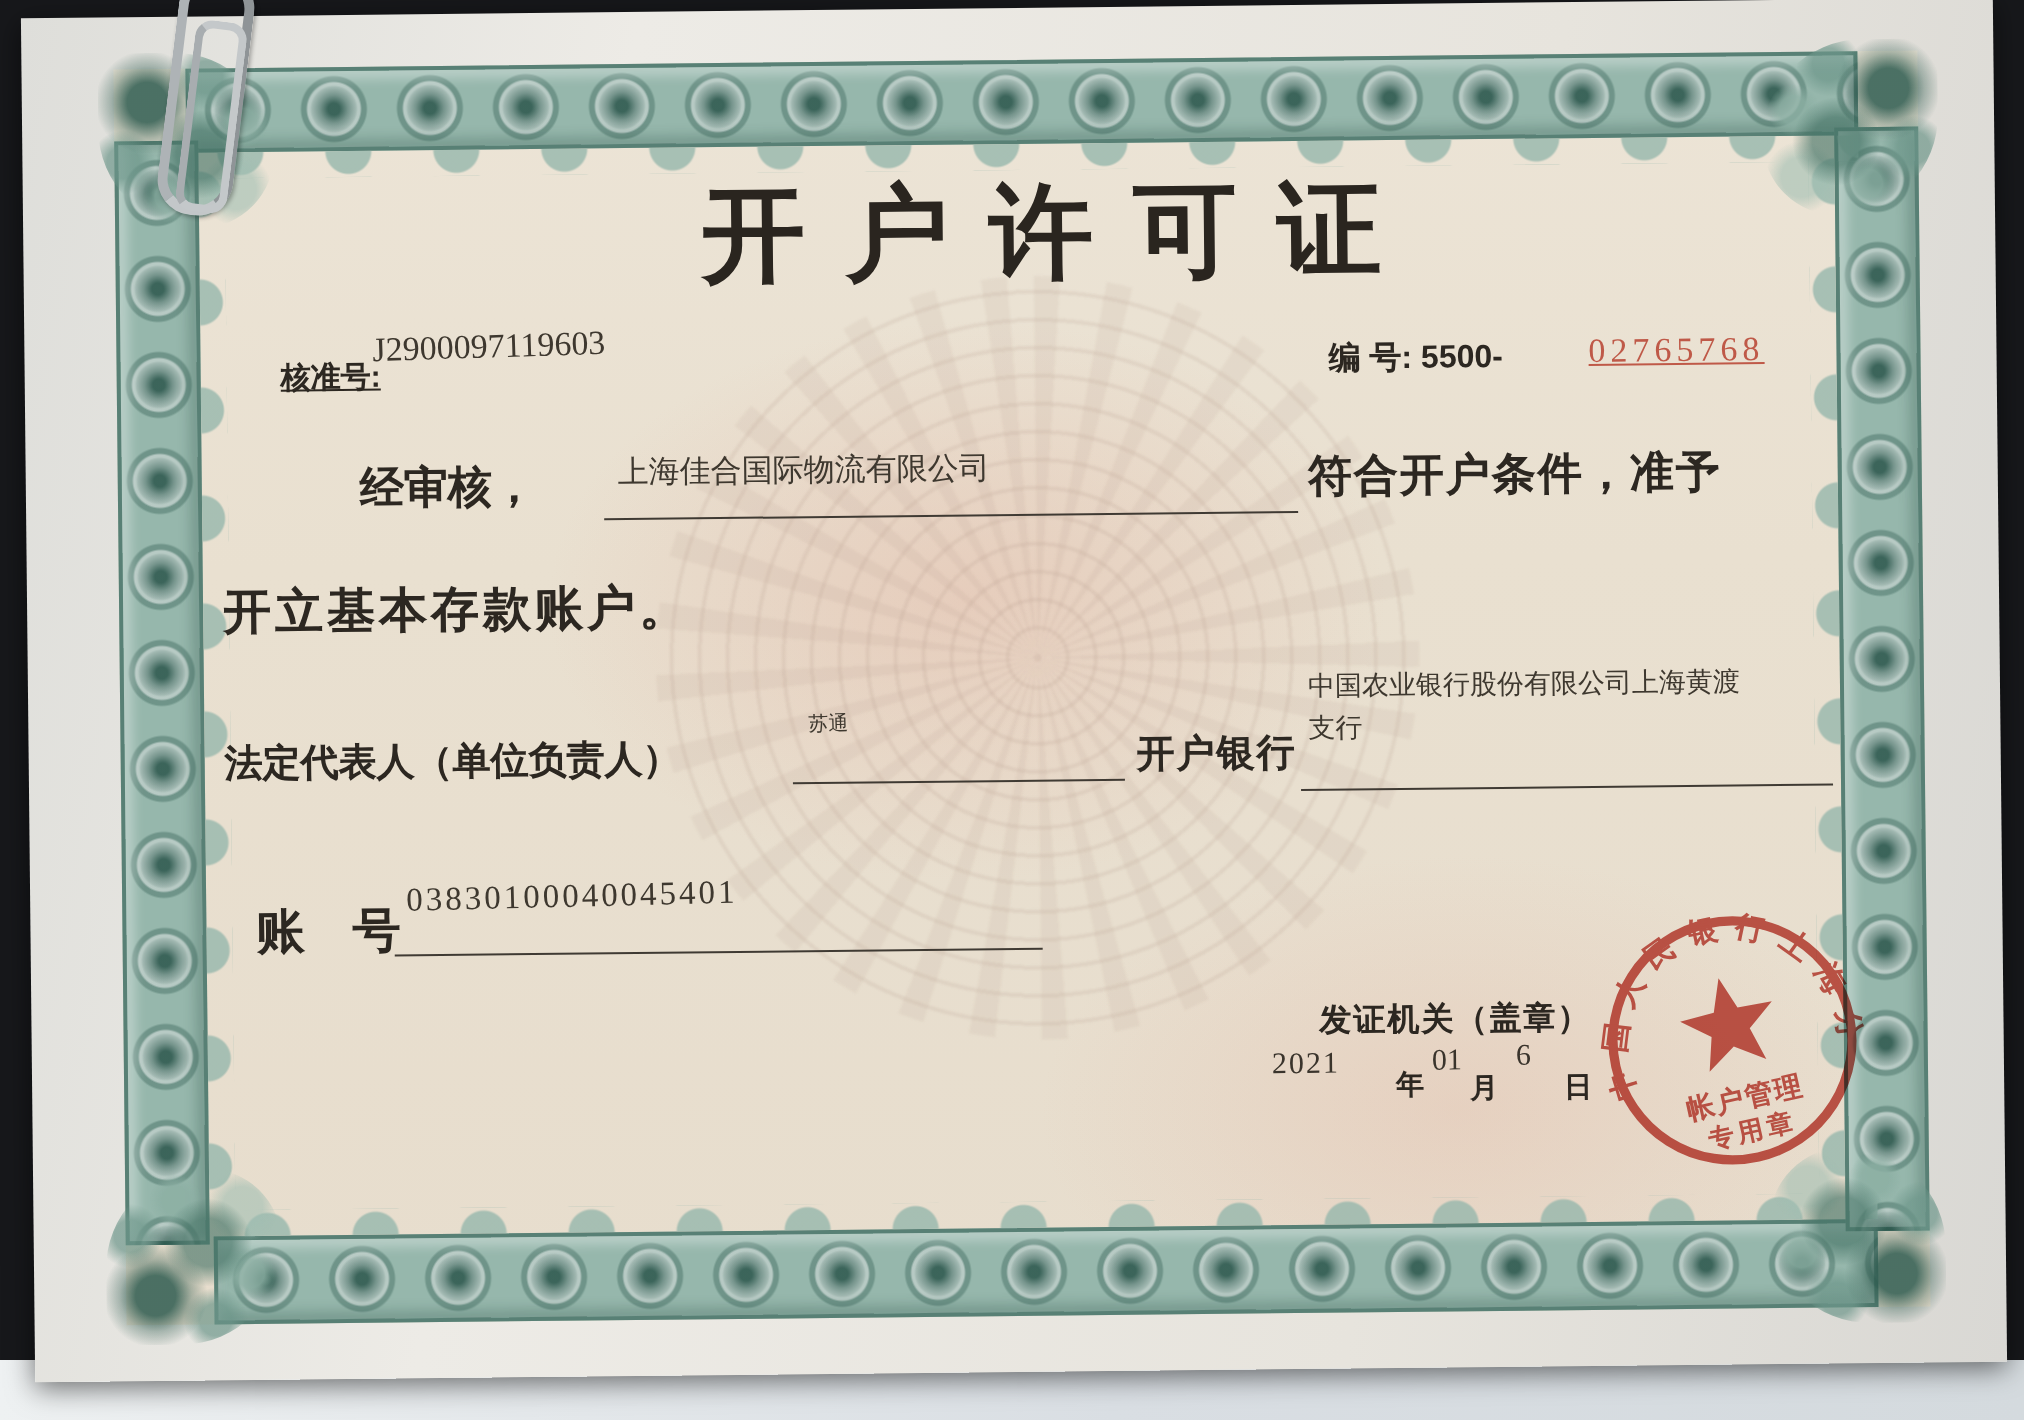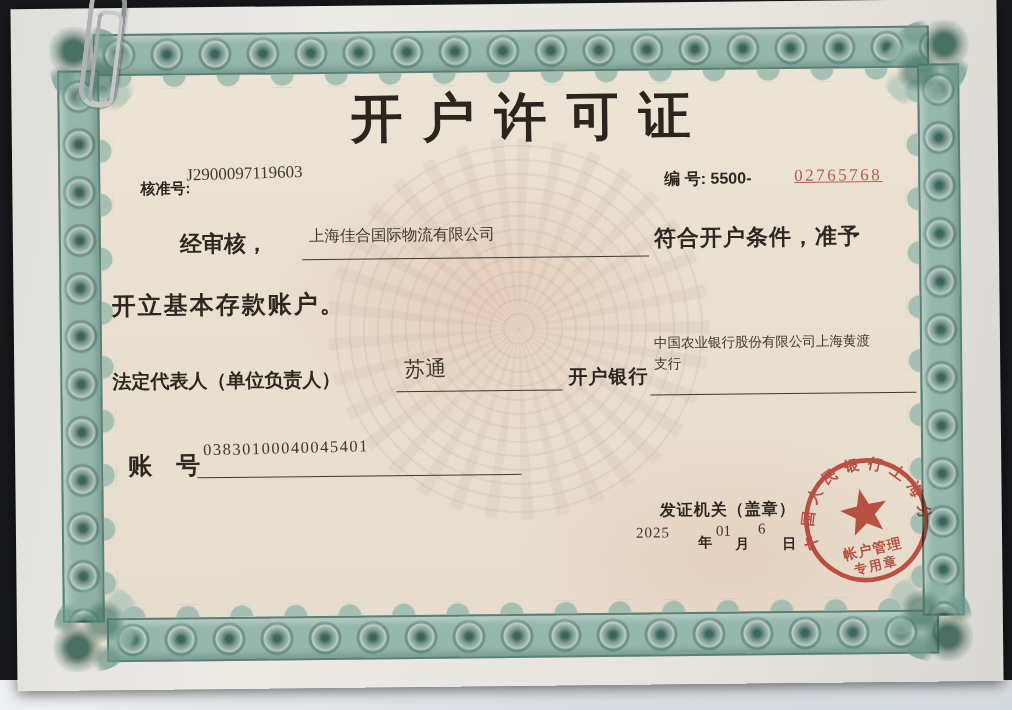--- a/index.html
+++ b/index.html
@@ -92,30 +92,30 @@
   
   .frame *{box-sizing:border-box;}
   .t{position:absolute;color:#2c2721;white-space:nowrap;}
   .serif{font-family:"Liberation Serif","DejaVu Serif",serif;color:#3e382f;}
   .title{left:0;right:0;top:62px;text-align:center;
     font-family:"Liberation Serif","DejaVu Serif",serif;
     font-size:52px;font-weight:700;letter-spacing:20px;line-height:1;
     color:#2a251f;}
   .title span{display:inline-block;transform:translateX(22px);}
   .lbl{font-weight:700;}
-  .approval-lbl{left:82px;top:146px;font-size:15px;}
+  .approval-lbl{left:82px;top:146px;font-size:15px;text-decoration:underline;}
   .approval-val{left:128px;top:131px;font-size:17px;transform:rotate(-1.2deg);}
   .serial-lbl{left:606px;top:141px;font-size:16px;}
   .serial-val{left:736px;top:139px;font-size:17px;letter-spacing:2.5px;color:#bf5948;text-decoration:underline;}
   .sent-prefix{left:121px;top:196px;font-size:22px;}
   .company{left:250px;top:194px;font-size:15.5px;}
   .sent-suffix{left:595px;top:195px;font-size:22px;letter-spacing:1px;}
   .sent2{left:52px;top:256px;font-size:24px;letter-spacing:2px;}
   .legal-lbl{left:52px;top:335px;font-size:19px;}
-  .legal-val{left:344px;top:324px;font-size:21px;transform:rotate(-1deg);}
+  .legal-val{left:344px;top:324px;font-size:10px;transform:rotate(-1deg);}
   .bank-lbl{left:508px;top:335px;font-size:19px;letter-spacing:1px;}
   .bank-val{left:594px;top:305px;width:219px;font-size:13.5px;line-height:1.55;white-space:normal;}
   .acct-lbl{left:67px;top:416px;font-size:24px;}
   .acct-val{left:142px;top:406px;font-size:16.5px;letter-spacing:1.5px;transform:rotate(-0.8deg);}
   .issuer{left:598px;top:472px;font-size:16px;letter-spacing:1px;}
   .rule{position:absolute;height:0;border-bottom:1.6px solid #3f3a33;}
   .rule1{left:243px;top:227px;width:347px;}
   .rule2{left:336px;top:360px;width:166px;}
   .rule3{left:590px;top:366px;width:266px;}
   .rule4{left:136px;top:444px;width:324px;}
@@ -185,21 +185,21 @@
       <div class="t lbl bank-lbl">开户银行</div>
       <div class="t serif bank-val">中国农业银行股份有限公司上海黄渡支行</div>
       <div class="rule rule3"></div>
 
       <div class="t lbl acct-lbl">账　号</div>
       <div class="t serif acct-val">03830100040045401</div>
       <div class="rule rule4"></div>
 
       <div class="t lbl issuer">发证机关（盖章）</div>
       <div class="t date">
-        <span class="d-num d-year">2025</span>
+        <span class="d-num d-year">2021</span>
         <span class="d-lbl d-ylbl">年</span>
         <span class="d-num d-month">01</span>
         <span class="d-lbl d-mlbl">月</span>
         <span class="d-num d-day">6</span>
         <span class="d-lbl d-dlbl">日</span>
       </div>
 
       <svg class="stamp" viewBox="0 0 134 134">
         <circle cx="67" cy="64" r="58" fill="none" stroke="#c4463c" stroke-width="4.5"></circle>
         <path id="stampArc" d="M 19,86 A 52,52 0 1 1 115,86" fill="none"></path>

